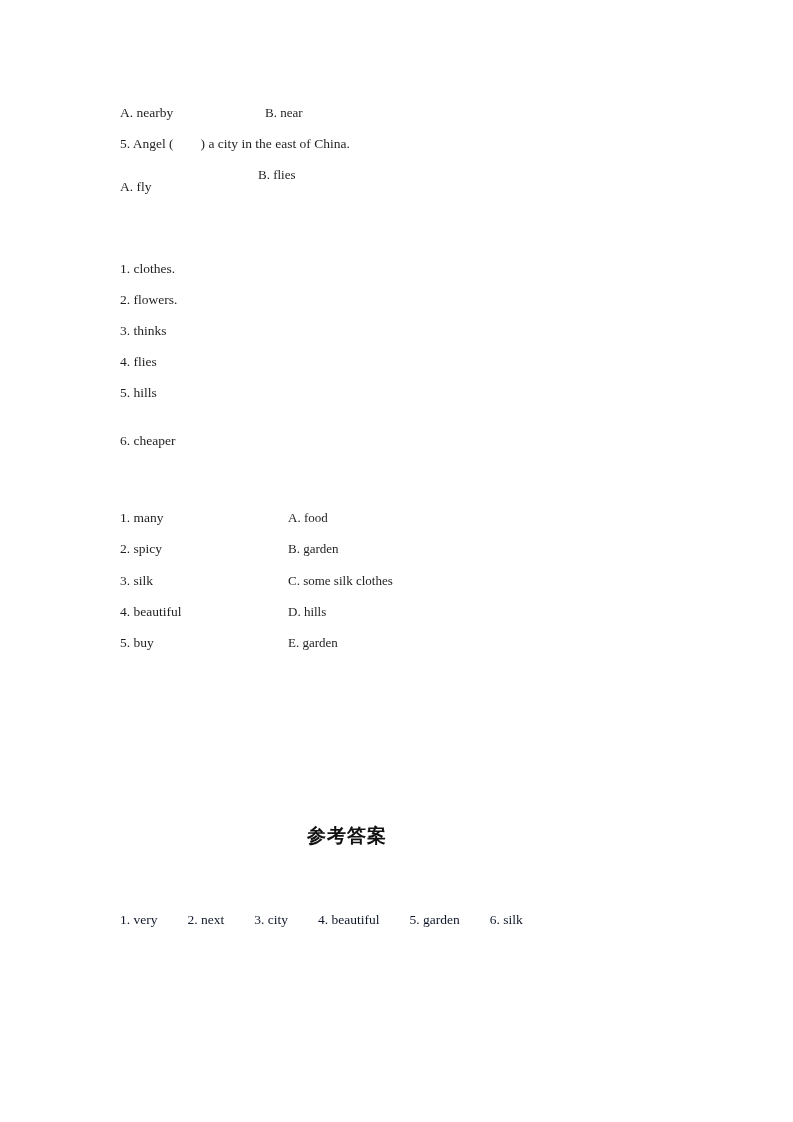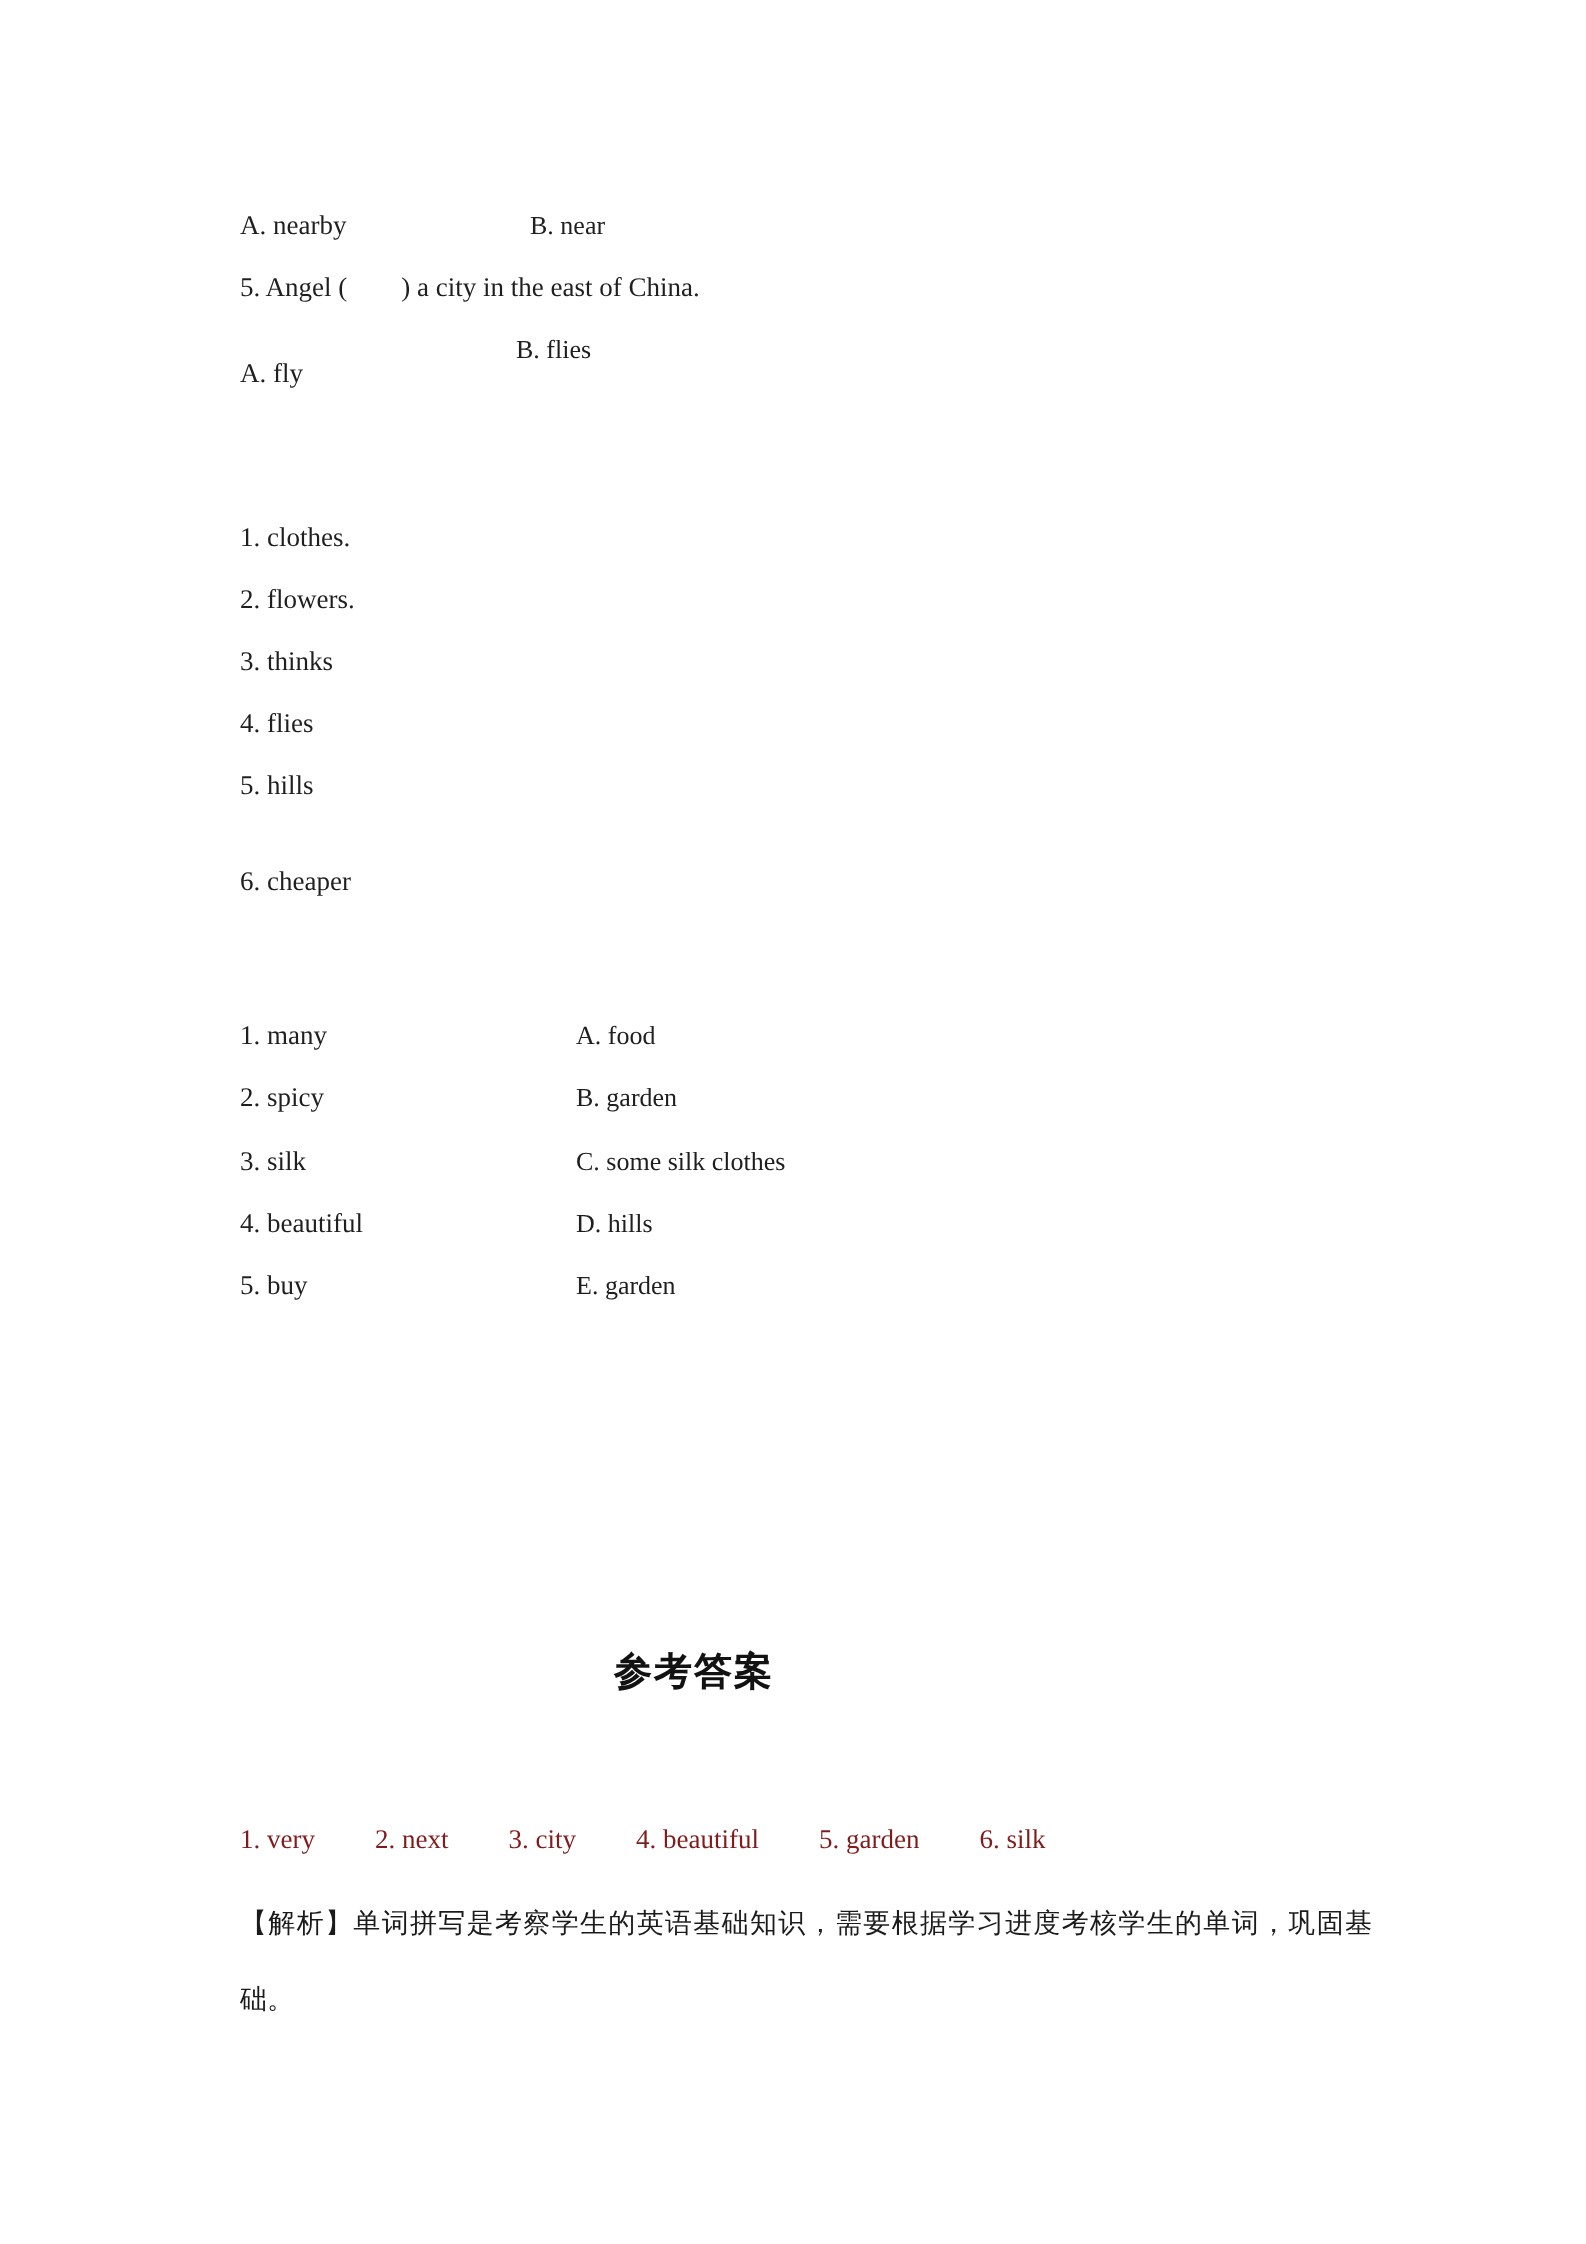--- a/index.html
+++ b/index.html
@@ -59,21 +59,21 @@
     letter-spacing: 1px;
     color: #121212;
   }
 
   
   .answer-row {
     position: absolute;
     left: 120px;
     font-size: 13.5px;
     line-height: 1;
-    color: #7f1d1d;
+    color: #0f172a;
     white-space: nowrap;
   }
   .answer-row .ans-item { display: inline-block; }
   .answer-row .ans-gap  { display: inline-block; width: 30px; }
 
   
   .analysis {
     position: absolute;
     left: 120px;
     width: 566px;
@@ -118,15 +118,14 @@
 
   <div class="line match-left" style="top:636px;">5. buy</div>
   <div class="col-b match-right" style="top:636px;">E. garden</div>
 
   <div class="answer-heading" style="top:823px;">参考答案</div>
 
   <div class="answer-row" style="top:913px;">
     <span class="ans-item">1. very</span><span class="ans-gap"></span><span class="ans-item">2. next</span><span class="ans-gap"></span><span class="ans-item">3. city</span><span class="ans-gap"></span><span class="ans-item">4. beautiful</span><span class="ans-gap"></span><span class="ans-item">5. garden</span><span class="ans-gap"></span><span class="ans-item">6. silk</span>
   </div>
 
-  <div class="analysis" style="top:943px;">【解析】单词拼写是考察学生的英语基础知识，需要根据学习进度考核学生的单词，巩固基础。</div>
 
 </div>
 
 </body></html>

